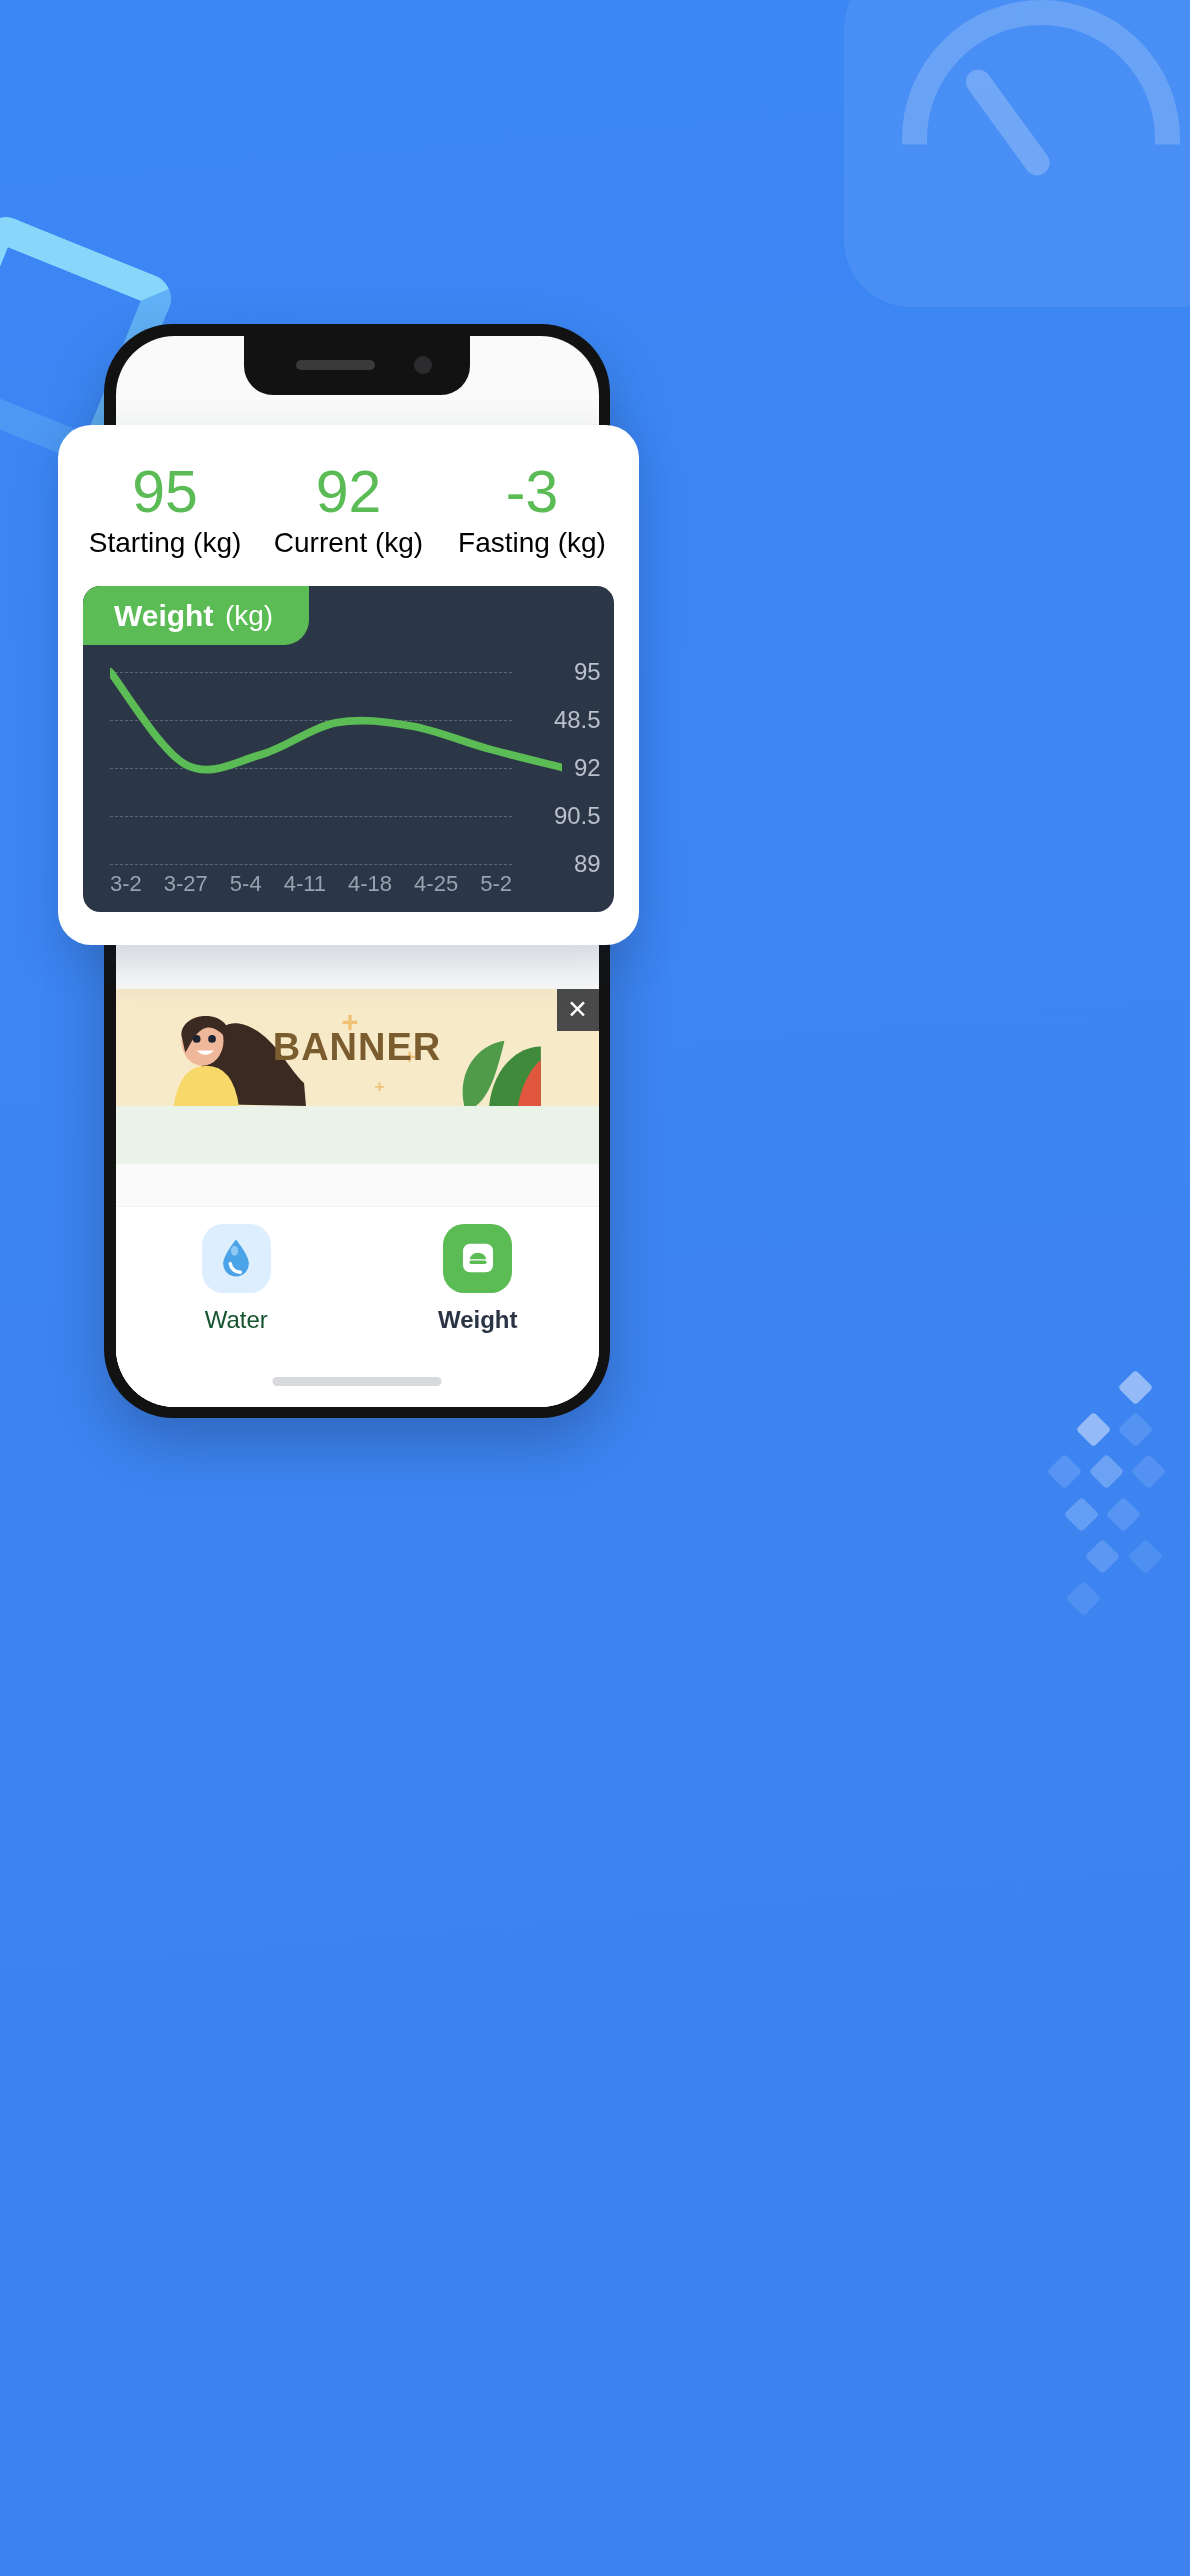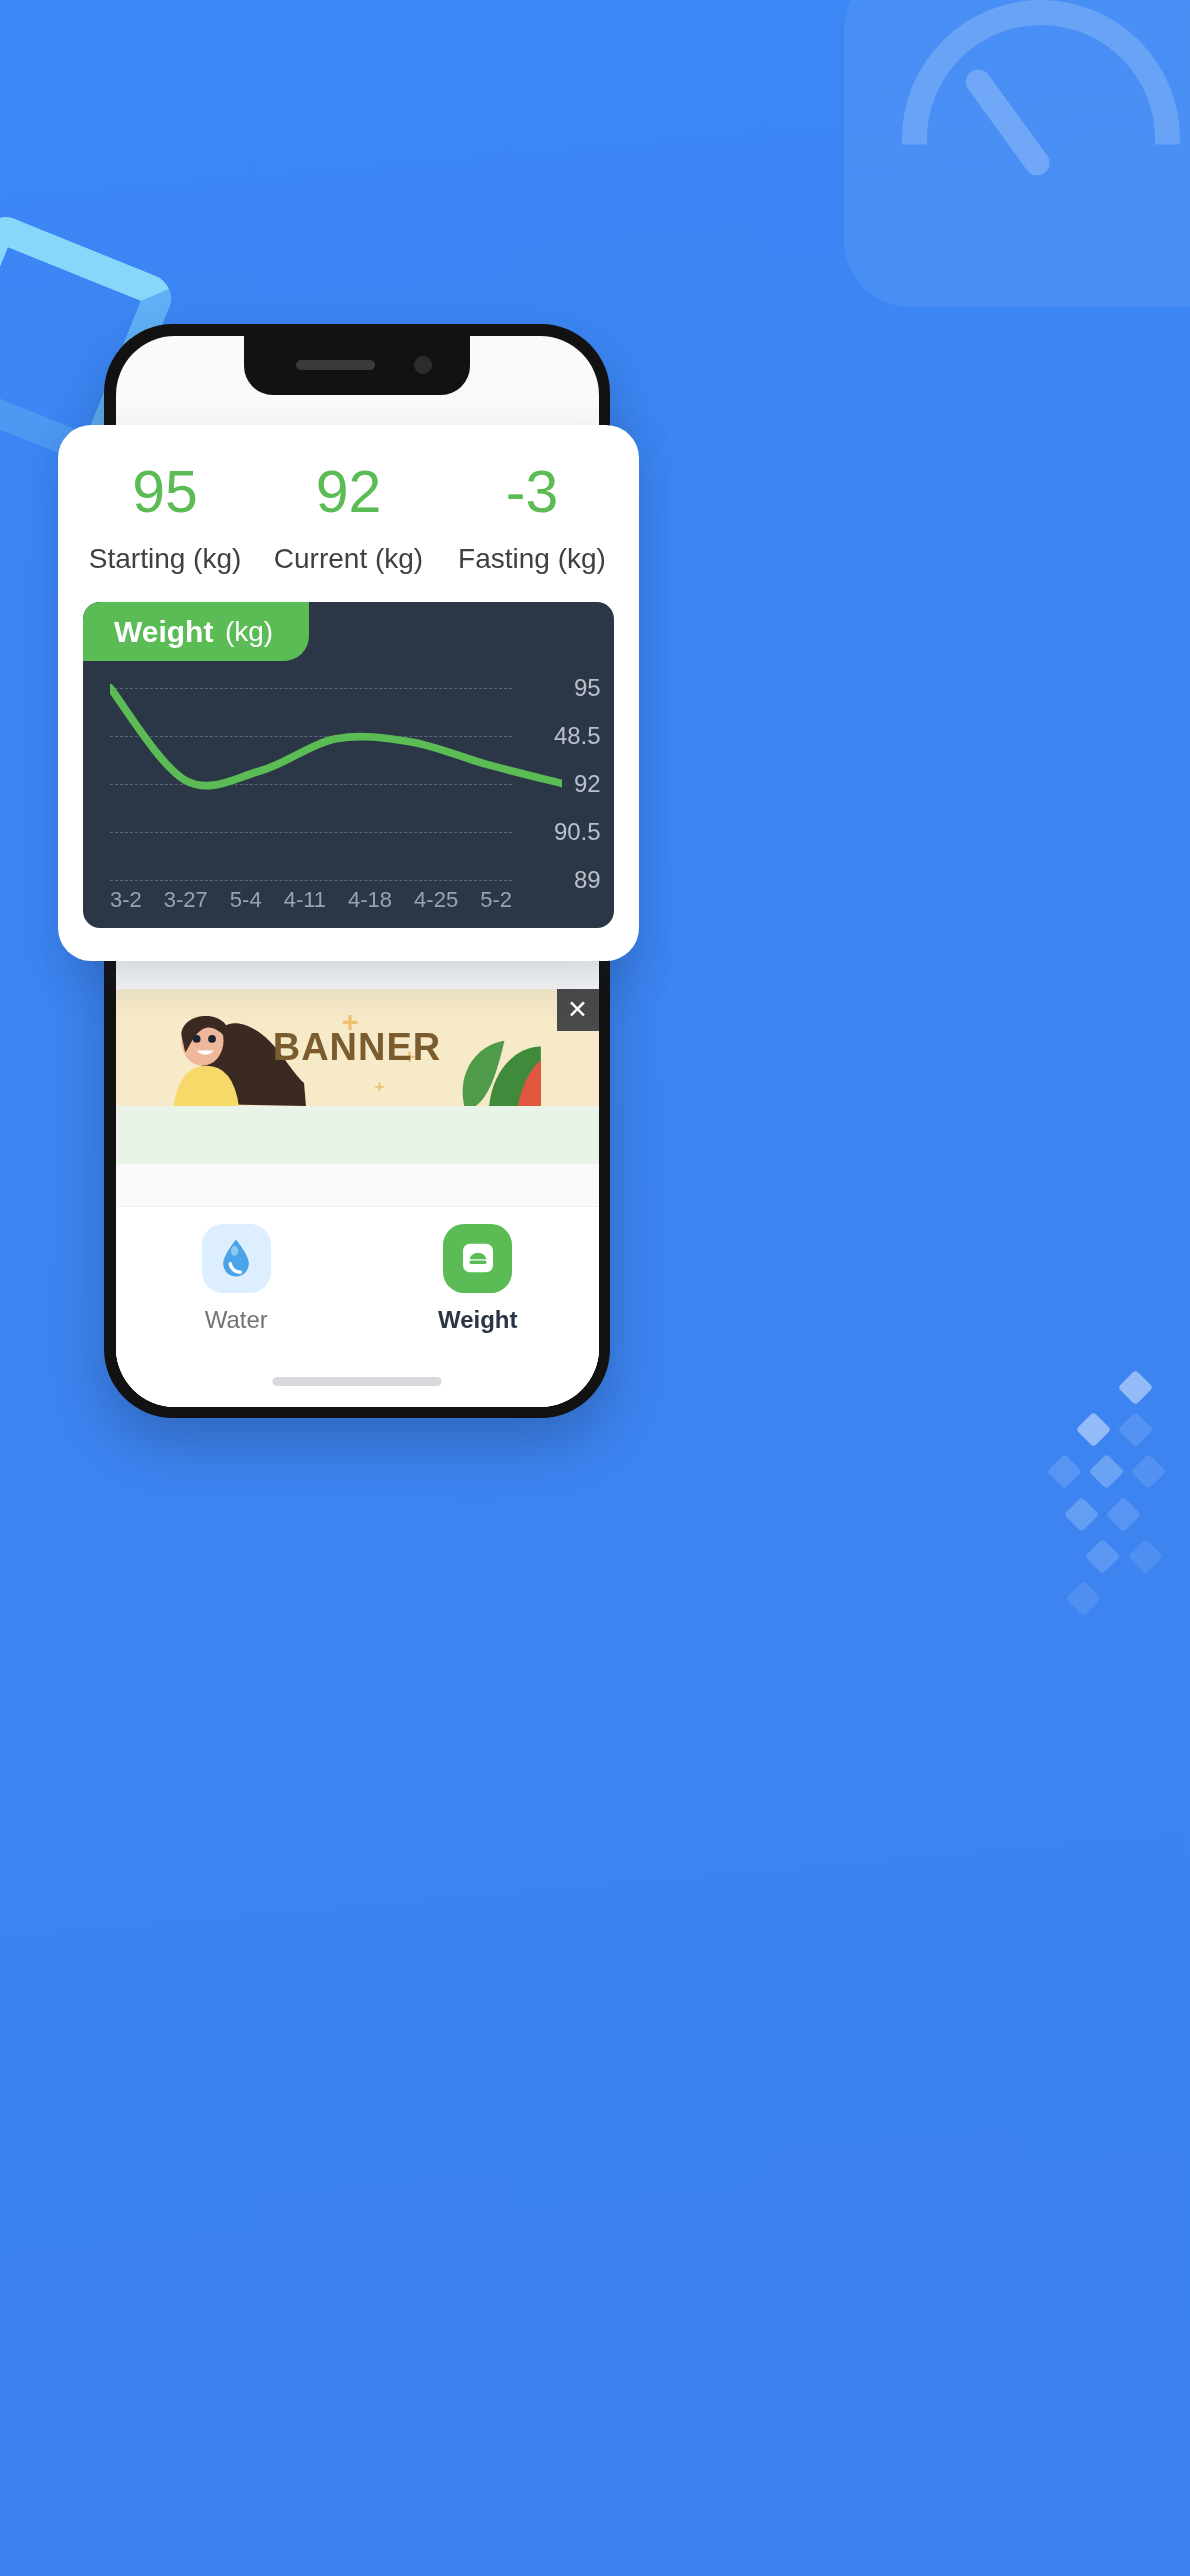--- a/index.html
+++ b/index.html
@@ -253,21 +253,21 @@
   .nav-item {
     flex: 1;
     display: flex; flex-direction: column;
     align-items: center; gap: 13.4px;
   }
   .nav-icon {
     width: 69px; height: 69px;
     border-radius: 21px;
     display: flex; align-items: center; justify-content: center;
   }
-  .nav-label { font-size: 24px; color: #737373; }
+  .nav-label { font-size: 24px; color: #14532d; }
   .nav-item.active .nav-label { color: #2b3445; font-weight: 600; }
   .home-indicator {
     position: absolute;
     left: 50%; transform: translateX(-50%);
     bottom: 21px;
     width: 169px; height: 8.6px;
     border-radius: 5.8px;
     background: #d7d9dc;
   }
 
@@ -287,23 +287,23 @@
     padding: 0 15.3px 27px 15.3px;
   }
   .stat { flex: 1; text-align: center; }
   .stat-val {
     font-size: 59px;
     color: #5bbb55;
     line-height: 1;
     font-weight: 400;
   }
   .stat-label {
-    margin-top: 21px;
+    margin-top: 5px;
     font-size: 28px;
-    color: #404040;
+    color: #000000;
   }
 
   .chart-card {
     margin: 0 25px;
     background: #2b3646;
     border-radius: 17px;
     position: relative;
     height: 326px;
     overflow: hidden;
   }

